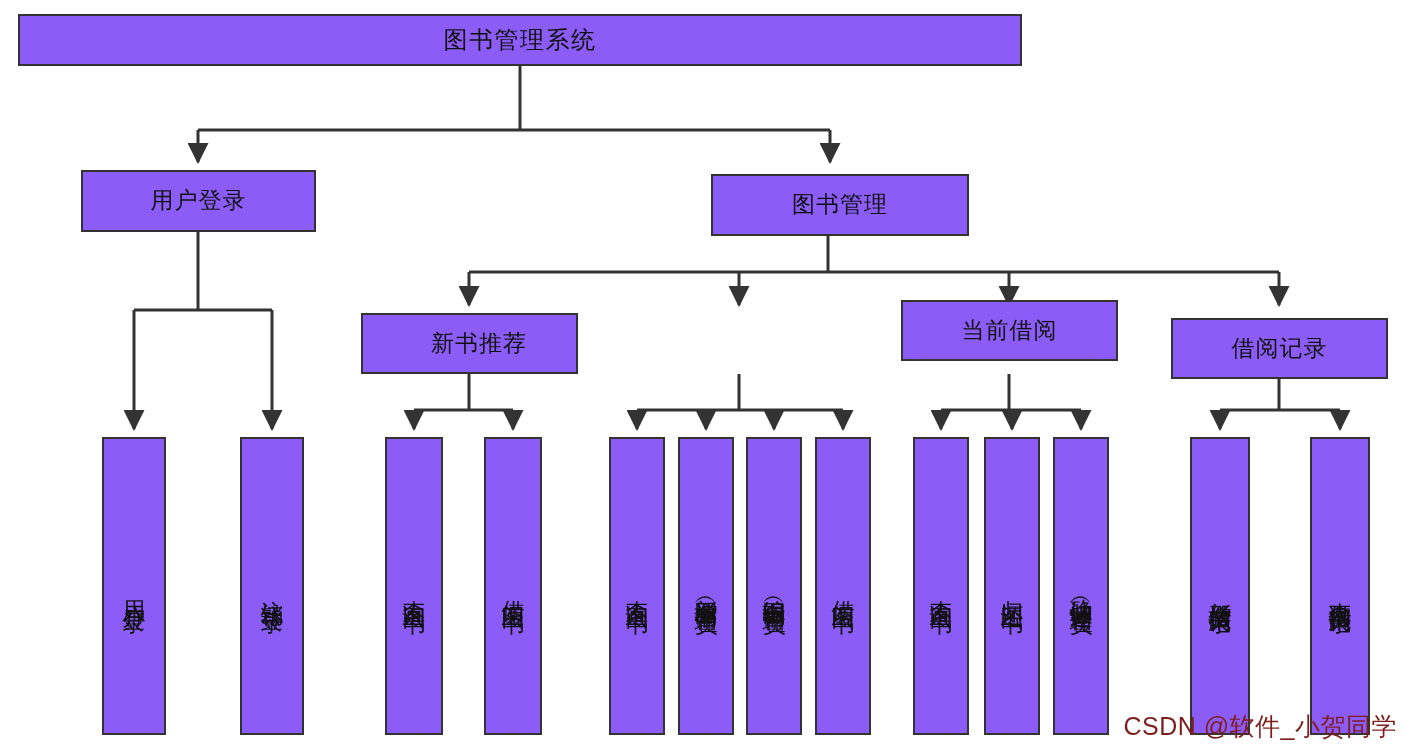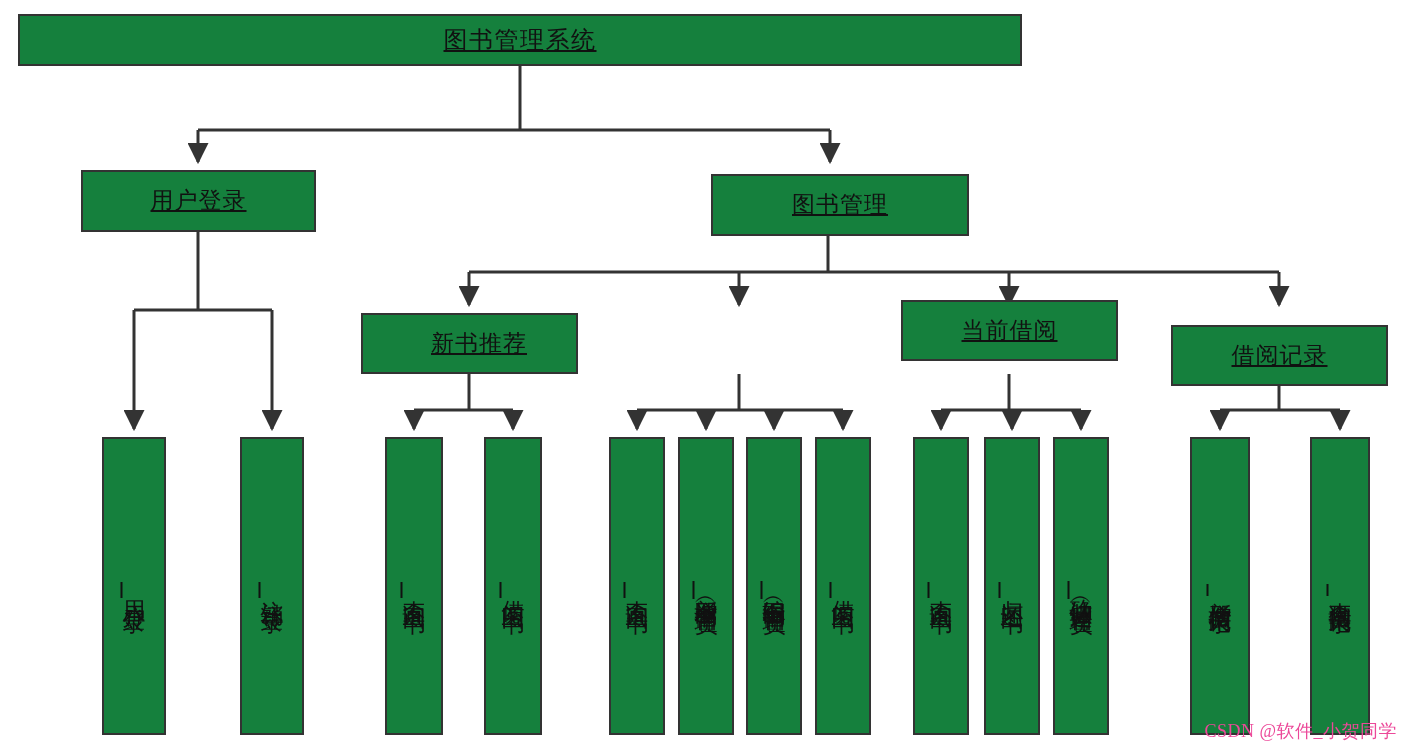--- a/index.html
+++ b/index.html
@@ -22,27 +22,26 @@
     position: absolute;
     left: 0;
     top: 0;
     width: 1405px;
     height: 747px;
     pointer-events: none;
   }
   .node {
     position: absolute;
     box-sizing: border-box;
-    background: #15803d;
+    background: #8b5cf6;
     border: 2.5px solid #333333;
     display: flex;
     align-items: center;
     justify-content: center;
     color: #111111;
-    text-decoration: underline;
   }
   .node-label {
     text-align: center;
     line-height: 1.18;
     white-space: nowrap;
   }
   .node.horiz .node-label {
     font-size: 23px;
     letter-spacing: 1px;
   }
@@ -64,25 +63,25 @@
     white-space: nowrap;
     margin: 0 auto;
   }
   .node.leaf.tall-text .node-label {
     letter-spacing: 2px;
   }
   #watermark {
     position: absolute;
     right: 8px;
     bottom: 4px;
-    font-size: 18px;
-    color: #ec4899;
+    font-size: 25px;
+    color: #7f1d1d;
     letter-spacing: 0.5px;
     white-space: nowrap;
-    font-family: Liberation Serif, serif;
+    font-family: Liberation Sans, sans-serif;
   }
 </style>
 </head>
 <body>
 
 <div id="canvas">
 
   <svg id="wires" viewBox="0 0 1405 747" xmlns="http://www.w3.org/2000/svg">
     <defs>
       <marker id="arrow" viewBox="0 0 10 10" refX="9" refY="5" markerWidth="7" markerHeight="7" orient="auto-start-reverse">
@@ -143,21 +142,21 @@
   <div class="node horiz" style="left:711px; top:174px; width:258px; height:62px;">
     <span class="node-label">图书管理</span>
   </div>
 
   <div class="node horiz" style="left:361px; top:313px; width:217px; height:61px;padding-left:19px;">
     <span class="node-label">新书推荐</span>
   </div>
   <div class="node horiz" style="left:901px; top:300px; width:217px; height:61px;">
     <span class="node-label">当前借阅</span>
   </div>
-  <div class="node horiz" style="left:1171px; top:325px; width:217px; height:61px;">
+  <div class="node horiz" style="left:1171px; top:318px; width:217px; height:61px;">
     <span class="node-label">借阅记录</span>
   </div>
 
   <div class="node leaf" style="left:102px; top:437px; width:64px; height:298px;">
     <span class="node-label">用户登录</span>
   </div>
   <div class="node leaf" style="left:240px; top:437px; width:64px; height:298px;">
     <span class="node-label">注销登录</span>
   </div>
 

